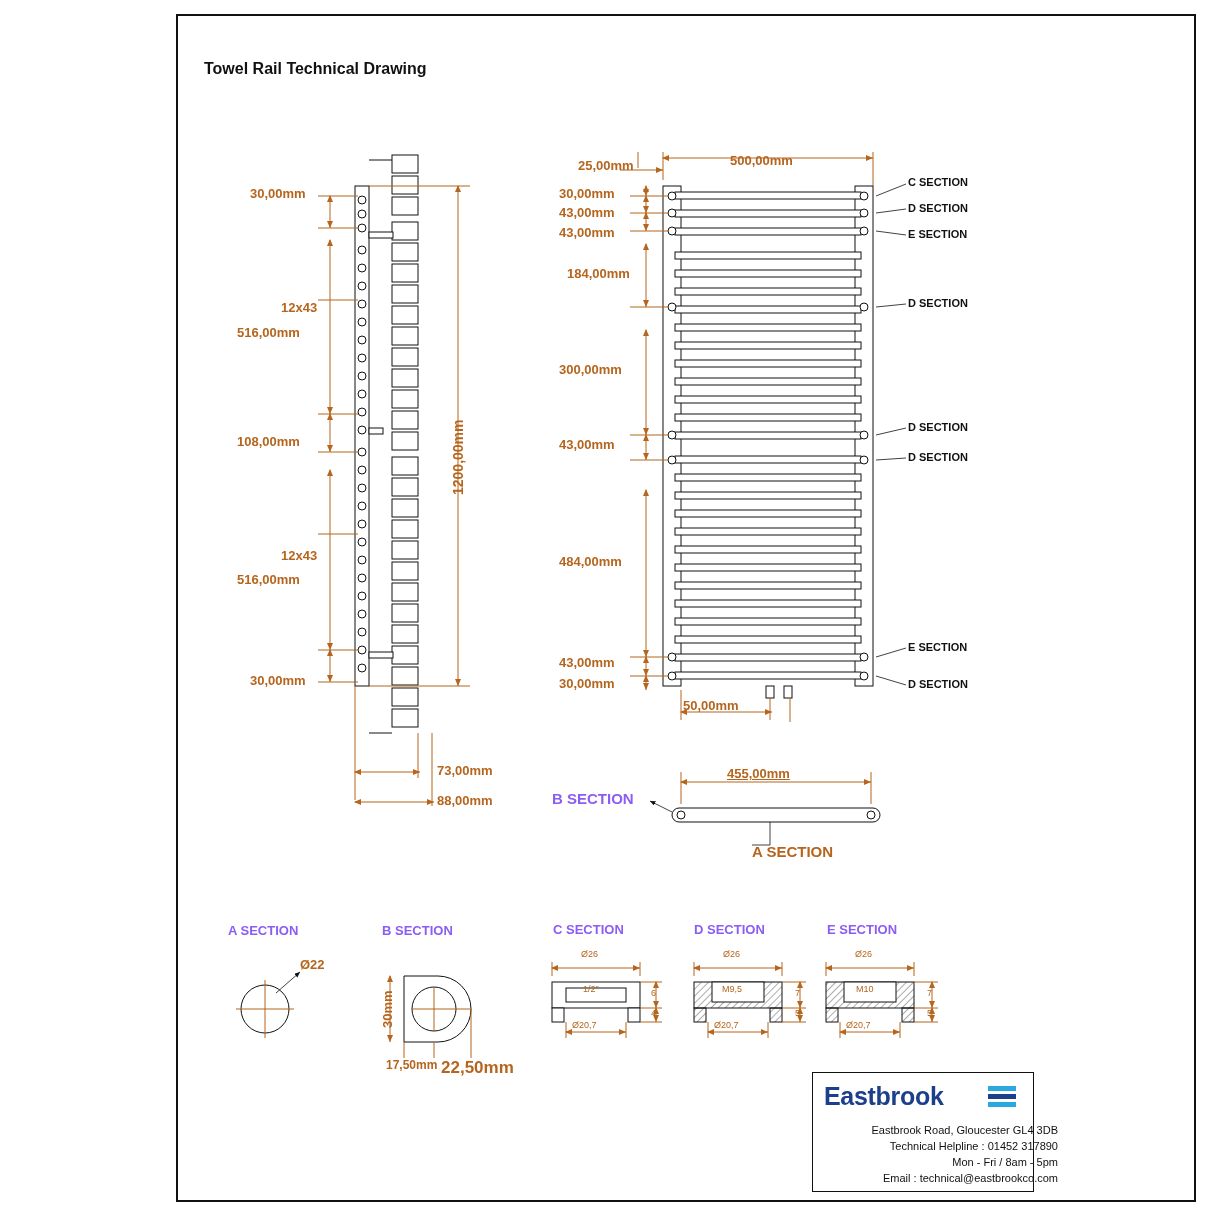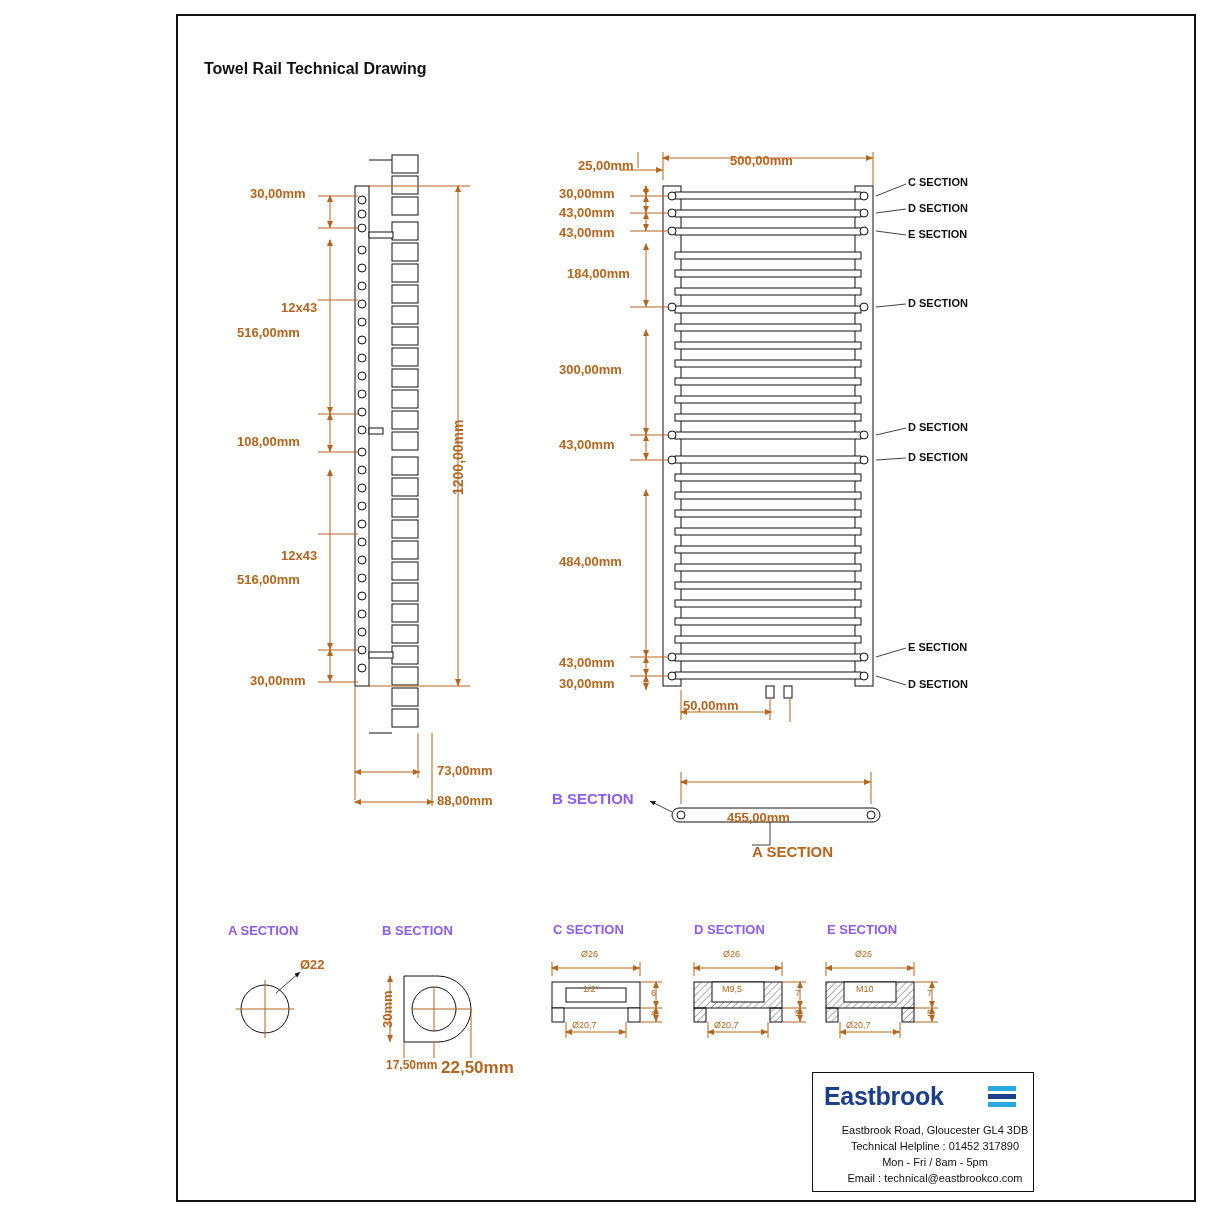--- a/index.html
+++ b/index.html
@@ -19,21 +19,21 @@
   .ln{stroke:#111;stroke-width:1;fill:none;}
   .lnb{stroke:#b5651d;stroke-width:1;fill:none;}
   .lnthin{stroke:#111;stroke-width:.8;fill:none;}
   .fillw{fill:#fff;stroke:#111;stroke-width:1;}
   .hatch{fill:url(#hatchPat);stroke:#111;stroke-width:1;}
   .logobox{position:absolute;left:812px;top:1072px;width:222px;height:120px;border:1px solid #111;box-sizing:border-box;background:#fff;}
   .logoname{position:absolute;left:824px;top:1082px;font-size:25px;font-weight:bold;color:#1b3f8b;letter-spacing:-.3px;}
   .logobars{position:absolute;left:988px;top:1086px;width:28px;height:22px;}
   .logobars i{display:block;height:5px;background:#2aa9e0;margin-bottom:3px;}
   .logobars i:nth-child(2){background:#1b3f8b;}
-  .addr{position:absolute;width:246px;left:812px;text-align:center;font-size:11px;color:#111;}
+  .addr{position:absolute;width:246px;left:812px;text-align:right;font-size:11px;color:#111;}
 </style>
 </head>
 <body>
 
 <div id="sheet">
 
   <div class="frame"></div>
 
   <div class="title2">Towel Rail Technical Drawing</div>
 
@@ -348,21 +348,21 @@
 
   <div class="sect" style="left:908px;top:176px;">C SECTION</div>
   <div class="sect" style="left:908px;top:202px;">D SECTION</div>
   <div class="sect" style="left:908px;top:228px;">E SECTION</div>
   <div class="sect" style="left:908px;top:297px;">D SECTION</div>
   <div class="sect" style="left:908px;top:421px;">D SECTION</div>
   <div class="sect" style="left:908px;top:451px;">D SECTION</div>
   <div class="sect" style="left:908px;top:641px;">E SECTION</div>
   <div class="sect" style="left:908px;top:678px;">D SECTION</div>
 
-  <div class="dim" style="left:727px;top:810px;">455,00mm</div>
+  <div class="dim" style="left:727px;top:766px;text-decoration:underline;">455,00mm</div>
   <div class="sectlbl" style="left:552px;top:790px;font-size:15px;">B SECTION</div>
   <div class="sectbrown" style="left:752px;top:843px;font-size:15px;">A SECTION</div>
 
   <div class="sectlbl" style="left:228px;top:923px;">A SECTION</div>
   <div class="sectlbl" style="left:382px;top:923px;">B SECTION</div>
   <div class="sectlbl" style="left:553px;top:922px;">C SECTION</div>
   <div class="sectlbl" style="left:694px;top:922px;">D SECTION</div>
   <div class="sectlbl" style="left:827px;top:922px;">E SECTION</div>
 
   <div class="dim" style="left:300px;top:957px;font-size:13px;">Ø22</div>

